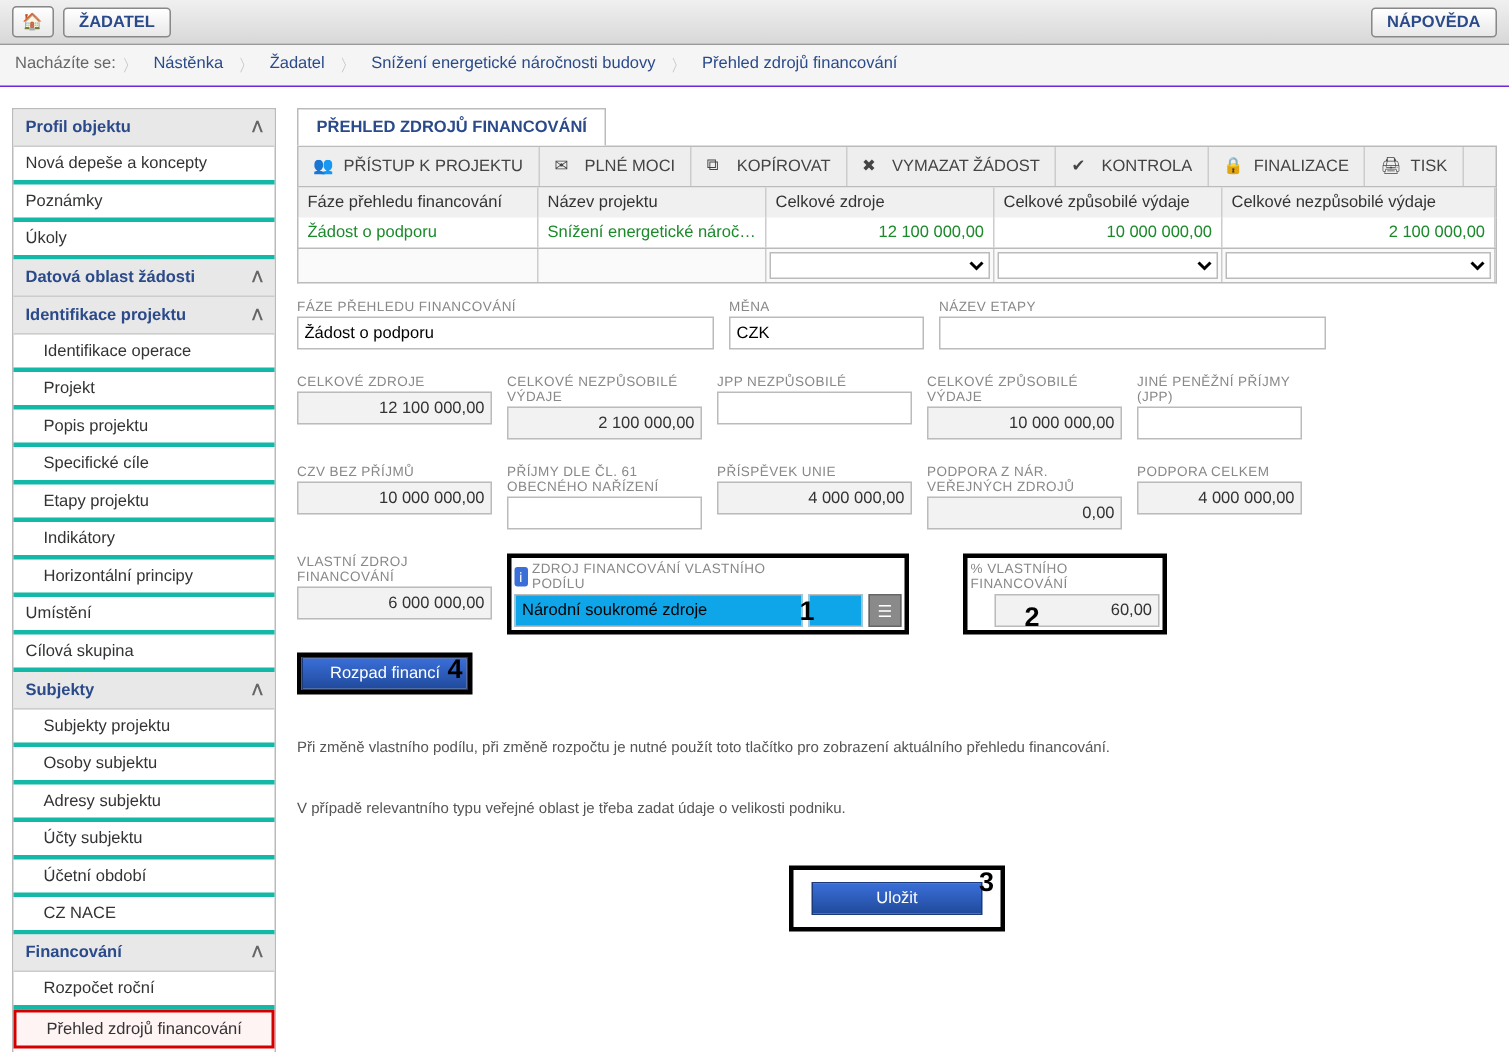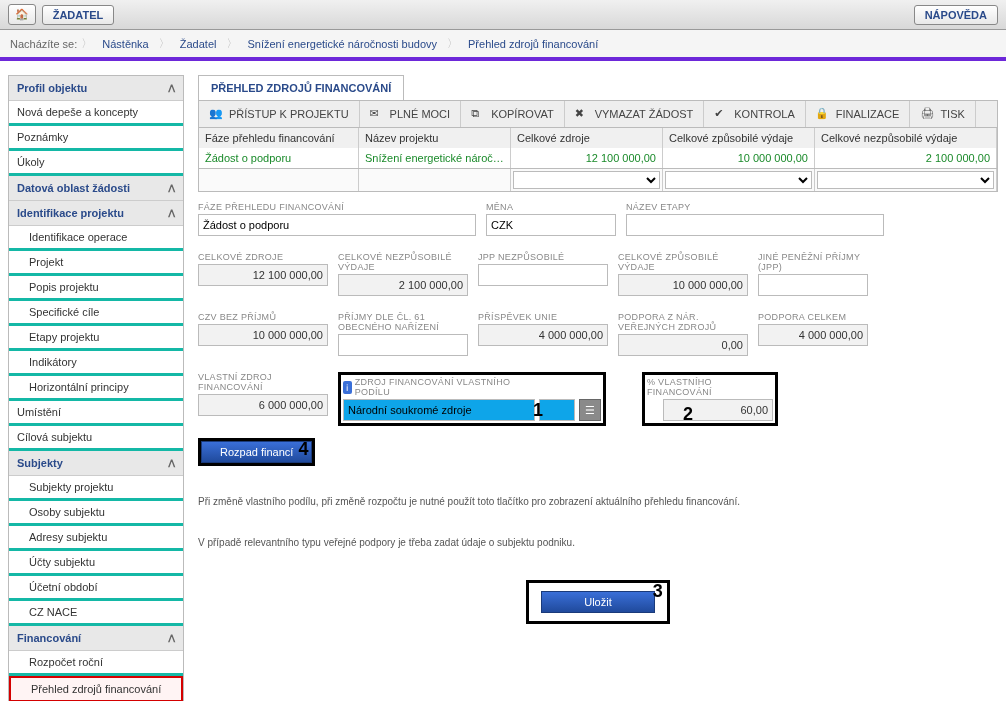--- a/index.html
+++ b/index.html
@@ -1,21 +1,21 @@
 <!DOCTYPE html>
 <html><head>
 <meta charset="utf-8">
 <style>
 *{box-sizing:border-box;margin:0;padding:0;font-family:Arial,Helvetica,sans-serif}
 body{background:#fff;font-size:11px;color:#333}
 .topbar{background:linear-gradient(#f0f0f0,#d8d8d8);border-bottom:1px solid #999;padding:4px 8px;display:flex;align-items:center;gap:6px}
 .tbbtn{background:linear-gradient(#fff,#e8e8e8);border:1px solid #888;border-radius:3px;padding:3px 10px;font-size:11px;font-weight:bold;color:#2a4a8a;cursor:pointer}
 .tbbtn.icon{padding:3px 6px}
 .spacer{flex:1}
-.crumbs{background:#f5f5f5;border-bottom:4px solid #6d28d9;padding:6px 10px;color:#666;display:flex;align-items:center;gap:4px}
+.crumbs{background:#f5f5f5;border-bottom:1px solid #6d28d9;padding:6px 10px;color:#666;display:flex;gap:4px}
 .crumbs a{color:#2a4a8a;text-decoration:none;padding:0 6px}
 .crumbs .sep{color:#bbb}
 .wrap{display:flex;padding:14px 8px;gap:14px}
 .side{width:176px;border:1px solid #bbb;background:#fff}
 .side .hdr{background:#e8e8e8;padding:6px 8px;font-weight:bold;color:#2a4a8a;border-bottom:1px solid #ccc;display:flex;justify-content:space-between;align-items:center}
 .chev{font-size:10px;color:#666}
 .side .item{padding:5px 8px;border-bottom:3px solid #14b8a6;color:#333;cursor:pointer}
 .side .sub{padding-left:20px}
 .side .item.hl{border:2px solid #d40000;background:#fff4f4;font-weight:normal;color:#333}
 .main{flex:1;min-width:0}
@@ -86,21 +86,21 @@
         <span class="chev">ᐱ</span>
       </div>
     <div class="item sub">Identifikace operace</div>
     <div class="item sub">Projekt</div>
     <div class="item sub">Popis projektu</div>
     <div class="item sub">Specifické cíle</div>
     <div class="item sub">Etapy projektu</div>
     <div class="item sub">Indikátory</div>
     <div class="item sub">Horizontální principy</div>
     <div class="item">Umístění</div>
-    <div class="item">Cílová subjektu</div>
+    <div class="item">Cílová skupina</div>
     <div class="hdr">
         <span>Subjekty</span>
         <span class="chev">ᐱ</span>
       </div>
     <div class="item sub">Subjekty projektu</div>
     <div class="item sub">Osoby subjektu</div>
     <div class="item sub">Adresy subjektu</div>
     <div class="item sub">Účty subjektu</div>
     <div class="item sub">Účetní období</div>
     <div class="item sub">CZ NACE</div>
@@ -257,21 +257,21 @@
       </div>
 
       <div style="width:100%;margin-top:4px">
         <div class="box" style="display:inline-block;padding:0">
           <button class="btn">Rozpad financí</button>
           <span class="boxnum" style="right:4px;top:-2px">4</span>
         </div>
       </div>
 
       <div class="note" style="width:100%">Při změně vlastního podílu, při změně rozpočtu je nutné použít toto tlačítko pro zobrazení aktuálního přehledu financování.</div>
-      <div class="note" style="width:100%">V případě relevantního typu veřejné podpory je třeba zadat údaje o subjektu podniku.</div>
+      <div class="note" style="width:100%">V případě relevantního typu veřejné oblast je třeba zadat údaje o velikosti podniku.</div>
 
       <div style="width:100%;display:flex;justify-content:center;margin-top:24px">
         <div class="box" style="padding:8px 12px">
           <button class="btn" style="padding:4px 42px">Uložit</button>
           <span class="boxnum" style="right:4px;top:-2px">3</span>
         </div>
       </div>
     </div>
   </div>
 </div>

